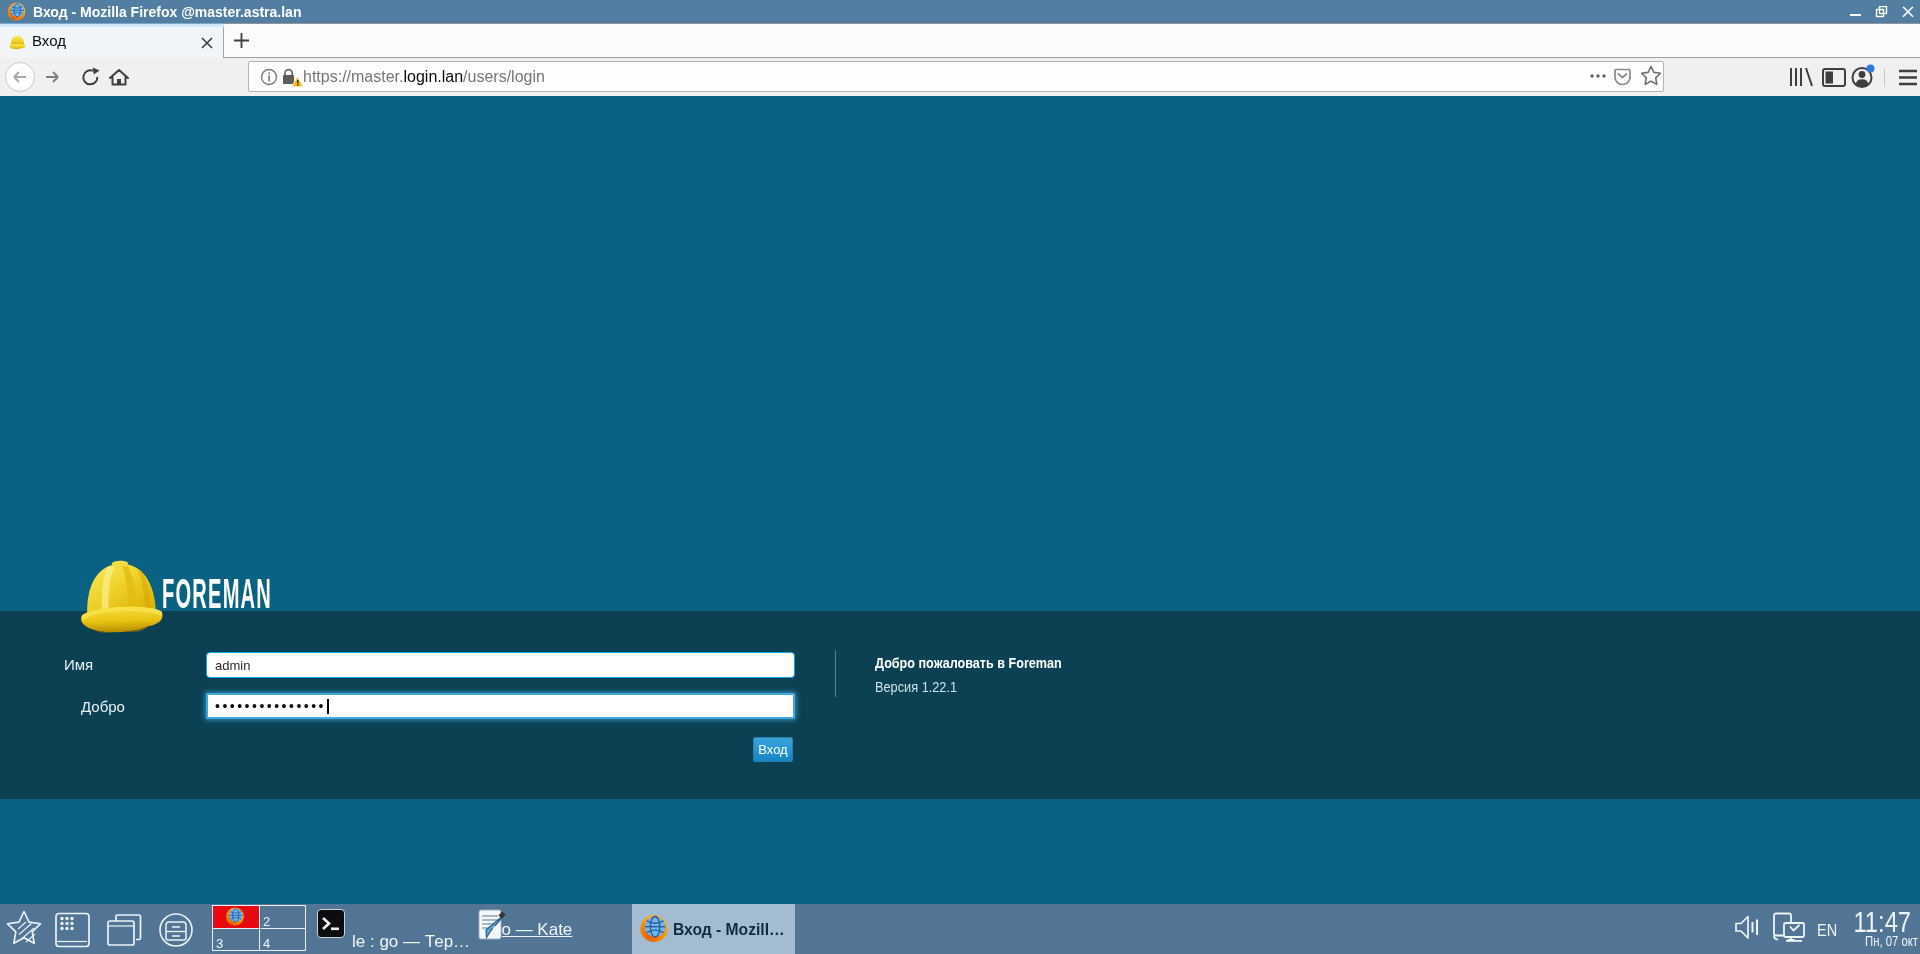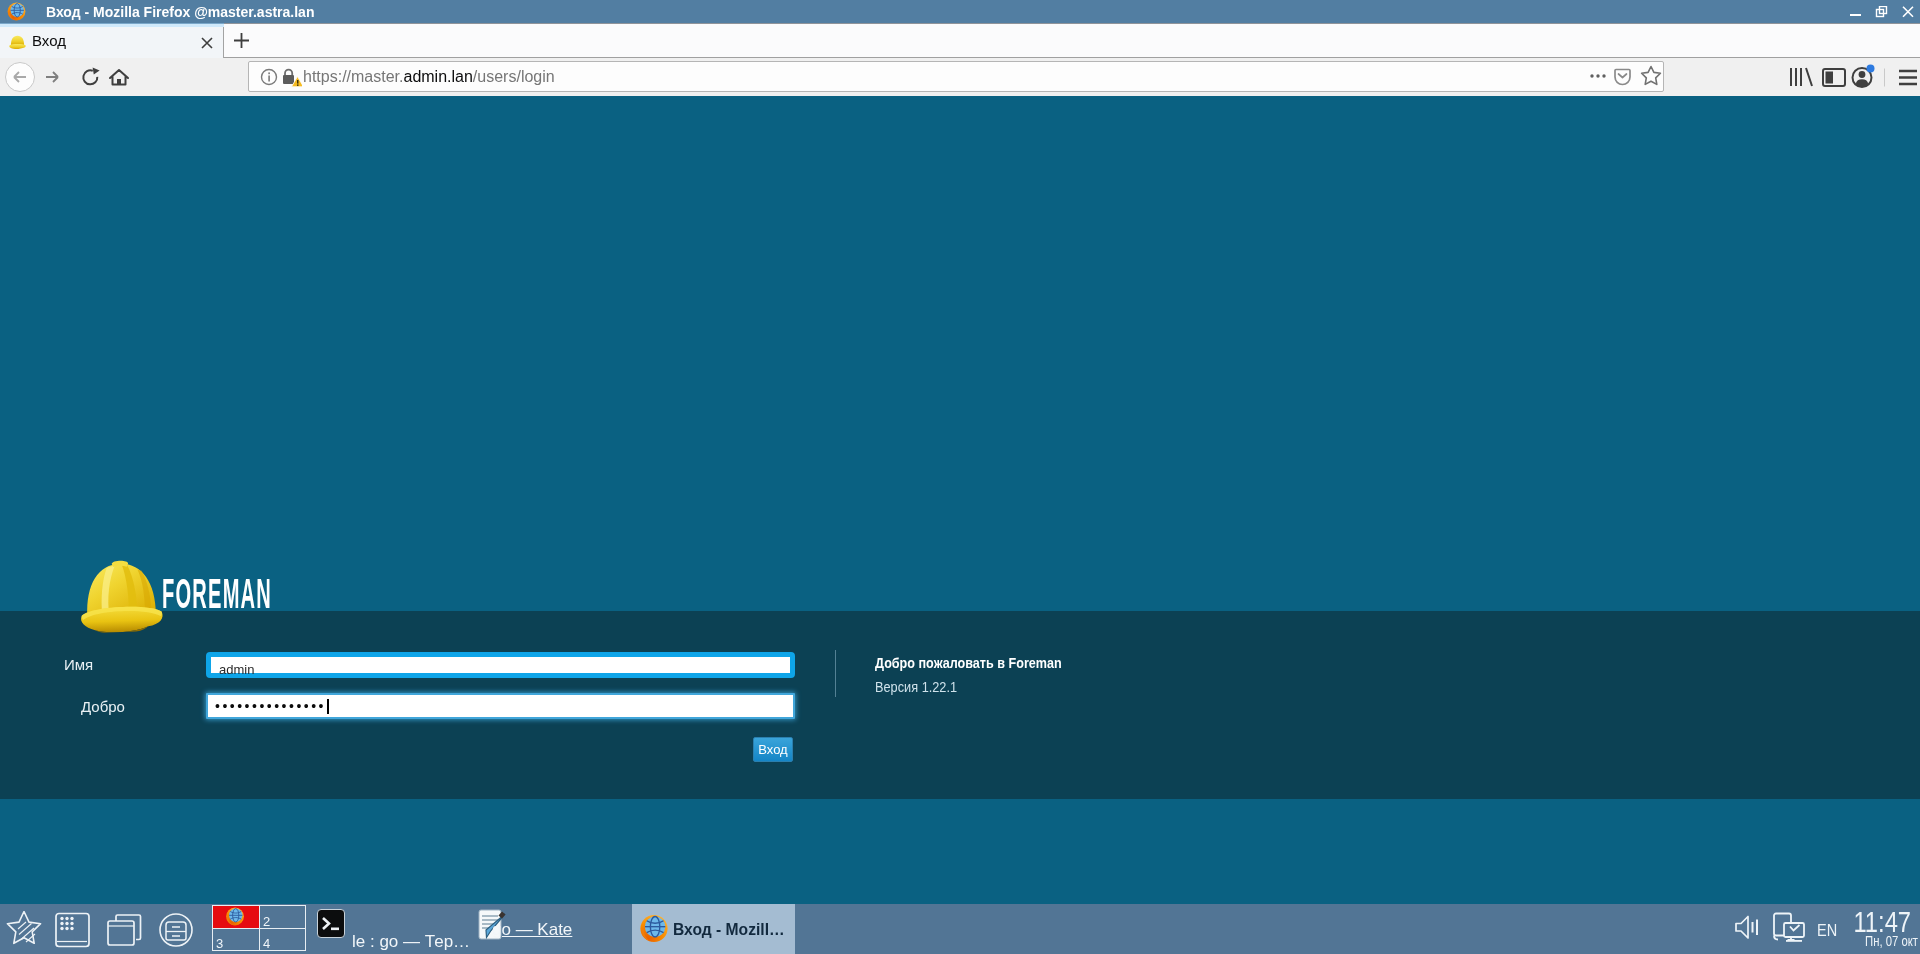--- a/index.html
+++ b/index.html
@@ -1,33 +1,33 @@
 <!DOCTYPE html>
 <html><head><meta charset="utf-8">
 <style>
 html,body{margin:0;padding:0;width:1920px;height:954px;overflow:hidden;background:#0a6182;font-family:"Liberation Sans",sans-serif;}
 .abs{position:absolute;}
 #titlebar{left:0;top:0;width:1920px;height:23px;background:#527ea2;}
-#titletext{left:46px;top:0;height:23px;line-height:24px;font-size:14px;font-weight:bold;color:#ffffff;}
+#titletext{left:33px;top:0;height:23px;line-height:24px;font-size:14px;font-weight:bold;color:#ffffff;}
 #tabbar{left:0;top:23px;width:1920px;height:35px;background:#fbfbfc;border-top:1px solid #90949a;border-bottom:1px solid #a0a0a0;box-sizing:border-box;}
 #tab{left:0;top:23px;width:224px;height:35px;background:#f2f5f8;border-right:1px solid #a3a3a3;box-sizing:border-box;}
 #tabline1{left:0;top:23px;width:224px;height:1px;background:#7aa7c9;}
 #tabline2{left:0;top:24px;width:224px;height:3px;background:#cfe9fb;}
 #tabtext{left:32px;top:23px;height:35px;line-height:36px;font-size:15px;color:#0c0c0d;}
 #navbar{left:0;top:58px;width:1920px;height:38px;background:#f0f0f0;}
 #urlbar{left:248px;top:61px;width:1416px;height:31px;background:#fdfdfd;border:1px solid #b5b5b5;border-radius:2px;box-sizing:border-box;}
 #urltext{left:303px;top:61px;height:30px;line-height:31px;font-size:16px;color:#767676;}
 #urltext b{color:#0c0c0d;font-weight:normal;}
 #content-top{left:0;top:96px;width:1920px;height:515px;background:#0a6182;}
 #band{left:0;top:611px;width:1920px;height:188px;background:#0c4154;}
 #content-bot{left:0;top:799px;width:1920px;height:105px;background:#0a6182;}
 .flabel{font-size:15px;color:#e9f1f5;}
 #lbl1{left:64px;top:656px;}
 #lbl2{left:81px;top:698px;}
-#inp1{left:206px;top:652px;width:589px;height:26px;background:#fff;border:5px solid #0ea5e9;box-sizing:border-box;border-radius:4px;}
+#inp1{left:206px;top:652px;width:589px;height:26px;background:#fff;border:1px solid #0ea5e9;box-sizing:border-box;border-radius:4px;}
 #inp1 span{position:absolute;left:8px;top:0;height:24px;line-height:25px;font-size:13px;color:#2b2b2b;}
 #inp2{left:206px;top:693px;width:589px;height:26px;background:#fff;border:2px solid #41a6da;box-sizing:border-box;border-radius:1px;box-shadow:0 0 5px 1px rgba(60,165,220,0.8);}
 #dots{position:absolute;left:7px;top:0;height:22px;line-height:23px;font-size:14px;letter-spacing:2.5px;color:#0b0b0b;}
 #cursor{position:absolute;left:119px;top:4px;width:1.5px;height:15px;background:#000;}
 #loginbtn{left:753px;top:737px;width:40px;height:25px;background:linear-gradient(#3aa4da,#1485c6);border:1px solid #2b7fae;border-radius:2px;box-sizing:border-box;color:#fff;font-size:13px;text-align:center;line-height:23px;}
 #vsep{left:835px;top:650px;width:1px;height:47px;background:rgba(173,208,226,0.45);}
 #welcome{left:875px;top:654px;font-size:15px;font-weight:bold;color:#ffffff;transform:scaleX(0.84);transform-origin:0 0;white-space:nowrap;}
 #version{left:875px;top:678px;font-size:15px;color:#cfe2eb;transform:scaleX(0.85);transform-origin:0 0;white-space:nowrap;}
 #taskbar{left:0;top:904px;width:1920px;height:50px;background:#527595;}
 #fftask{left:632px;top:904px;width:163px;height:50px;background:#a4bcd2;}
@@ -136,21 +136,21 @@
     <path d="M49,11 h7 M49,14.5 h7 M49,18 h5" stroke="#3f3f3f" stroke-width="1.3" fill="none" opacity="0"></path>
  <circle cx="76" cy="14.5" r="9.5" fill="none" stroke="#3f3f3f" stroke-width="2"></circle>
  <circle cx="76" cy="11.5" r="3.4" fill="#3f3f3f"></circle>
  <path d="M69.8,20.6 a6.3,5.2 0 0 1 12.4,0 l-2,2.2 a9,9 0 0 1 -8.4,0 Z" fill="#3f3f3f"></path>
  <circle cx="84.5" cy="5.5" r="4" fill="#2d7ae0"></circle>
  <rect x="98" y="13.5" width="1" height="18" fill="#c9c9c9" transform="translate(0,-8)"></rect>
  <g stroke="#3f3f3f" stroke-width="2.4">
   <path d="M113,8 H131 M113,14.5 H131 M113,21 H131"></path>
  </g>
 </svg>
-<div class="abs" id="urltext">https://master.<b>admin.lan</b>/users/login</div>
+<div class="abs" id="urltext">https://master.<b>login.lan</b>/users/login</div>
 <div class="abs" id="content-top"></div>
 <div class="abs" id="band"></div>
 <div class="abs" id="content-bot"></div>
 <svg class="abs" style="left:79px;top:557px;transform:rotate(-2deg)" width="84" height="75" viewBox="0 0 82 73">
  <defs>
   <linearGradient id="hdome" x1="0" y1="0" x2="0.8" y2="1">
         <stop offset="0" stop-color="#f8ea62"></stop>
         <stop offset="0.45" stop-color="#f0d42f"></stop>
         <stop offset="1" stop-color="#ddb106"></stop>
       </linearGradient>

